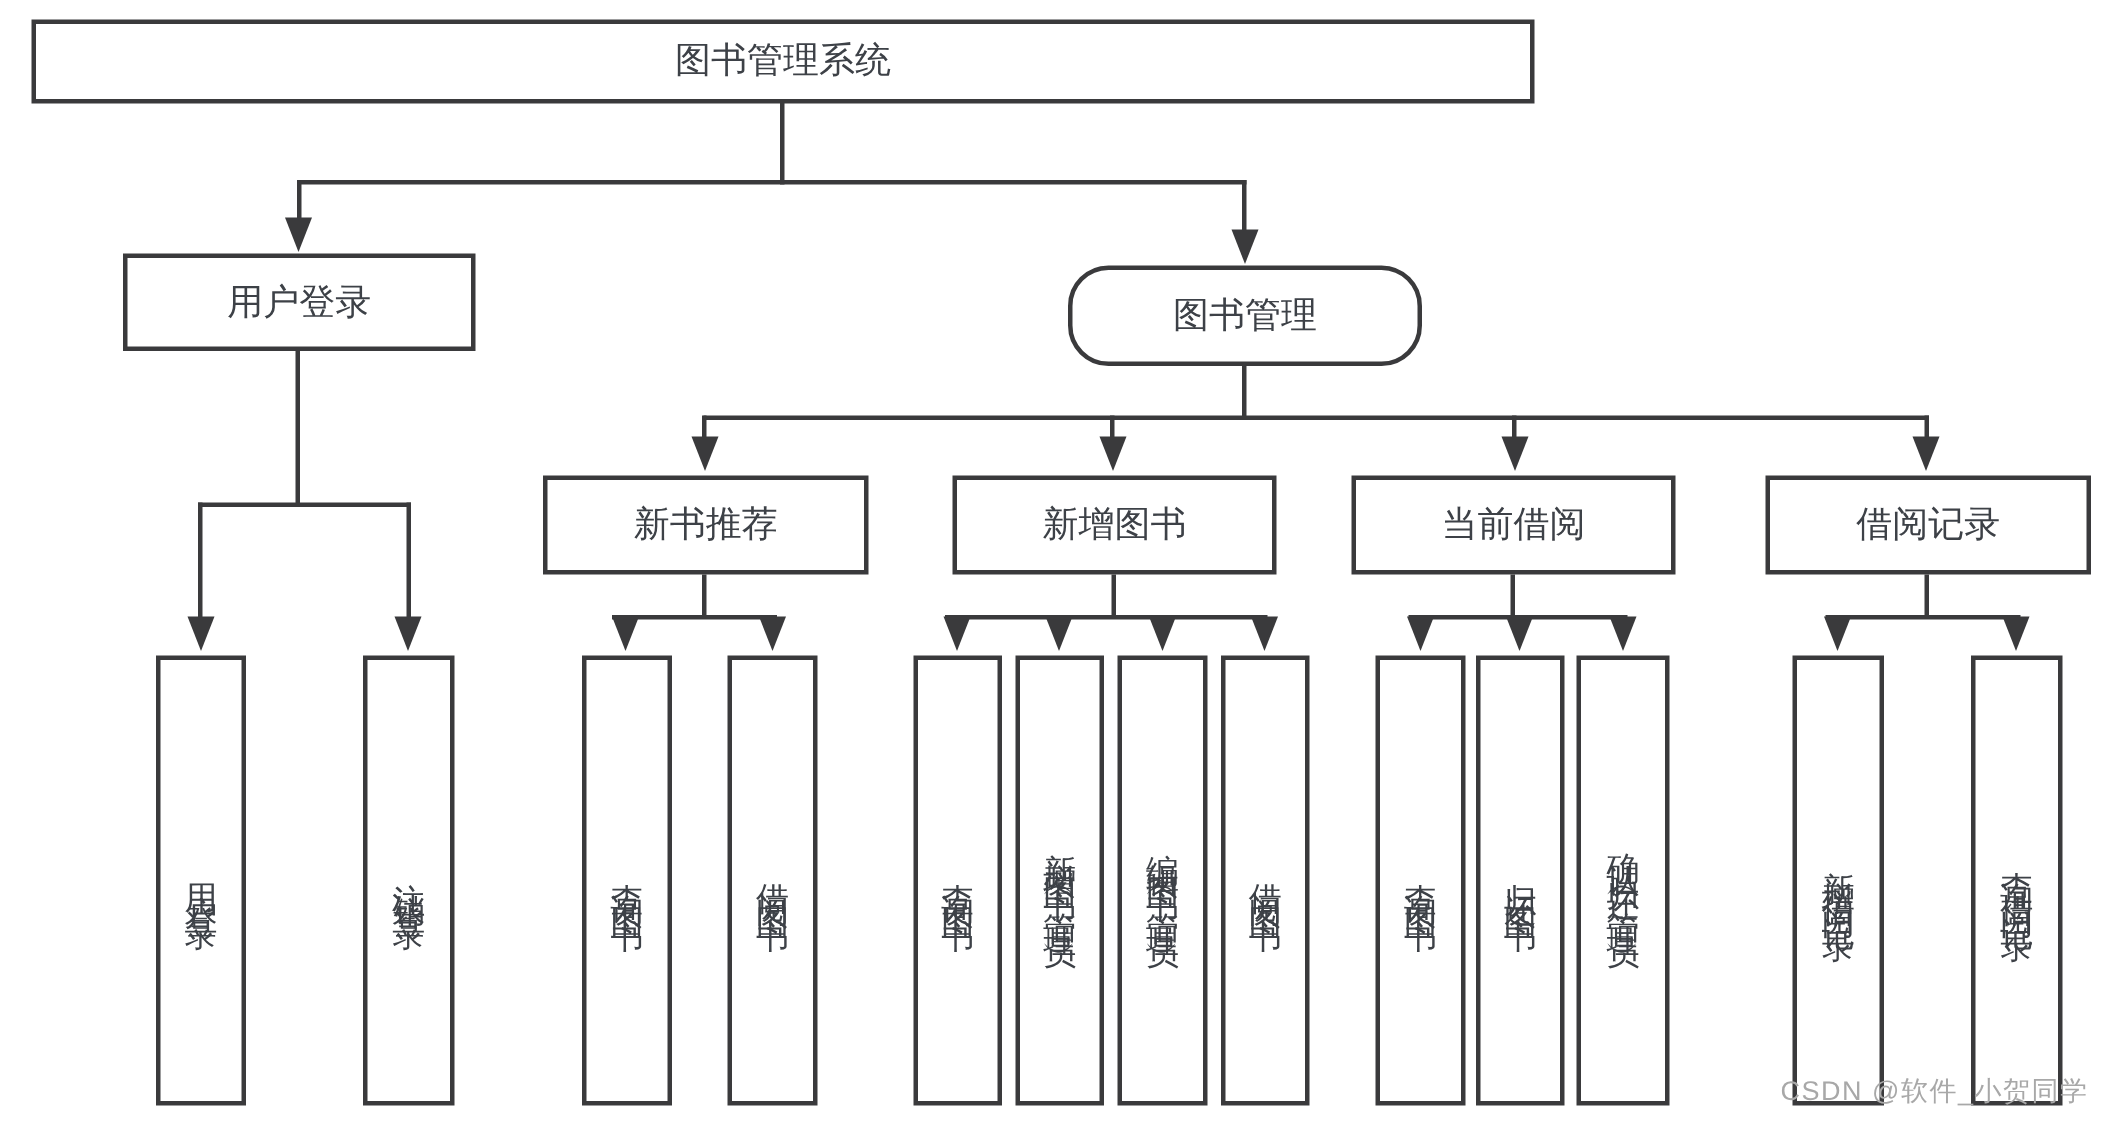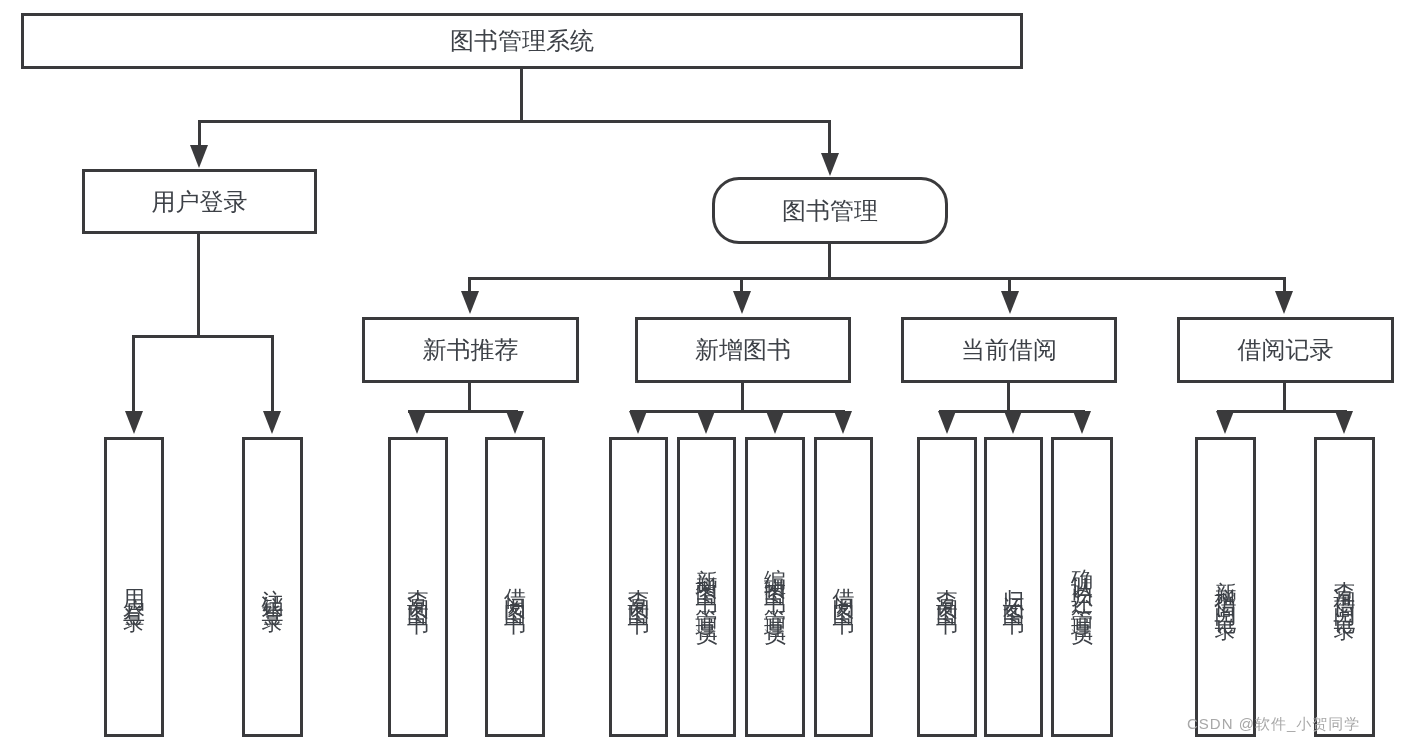--- a/index.html
+++ b/index.html
@@ -47,21 +47,21 @@
   .ah{
     position:absolute;
     width:0;height:0;
     border-left:9px solid transparent;
     border-right:9px solid transparent;
     border-top:23px solid var(--line);
   }
   .watermark{
     position:absolute;
     left:1187px;top:715px;
-    font-size:15px;
+    font-size:18px;
     letter-spacing:1px;
     color:var(--watermark);
     z-index:5;
     white-space:nowrap;
   }
 </style>
 <title>图书管理系统功能结构图</title></head>
 <body>
 
 <div class="canvas">

